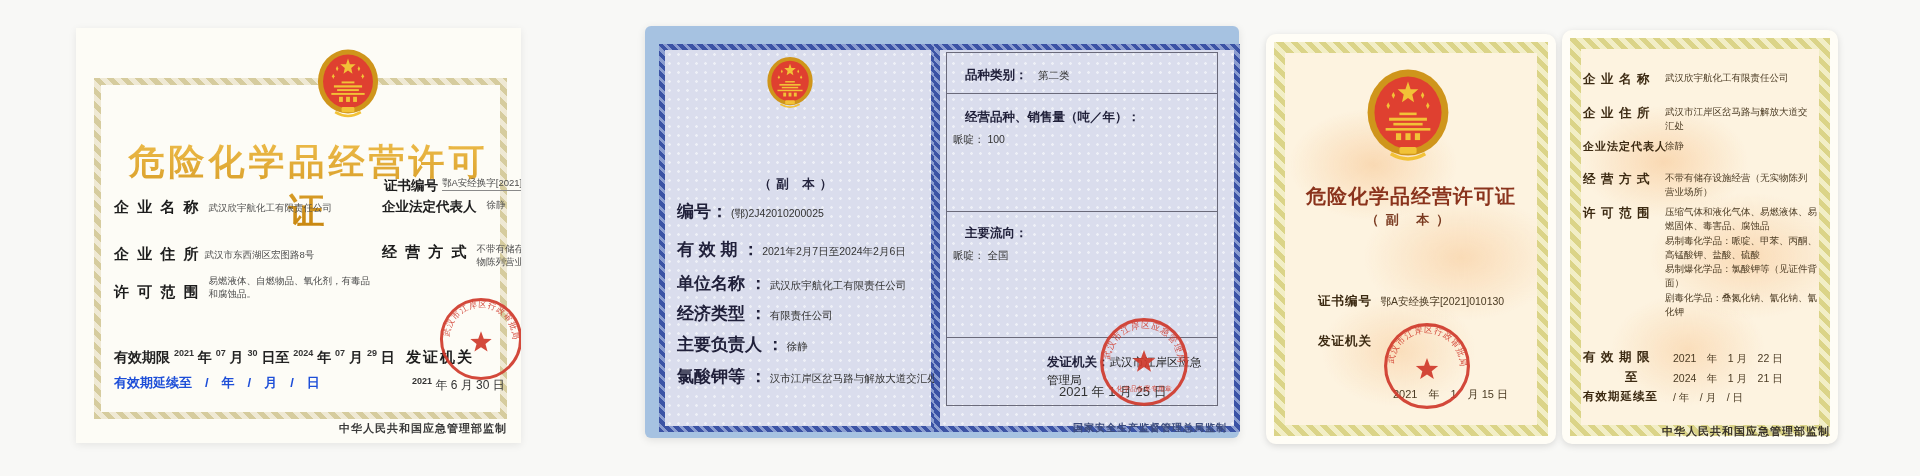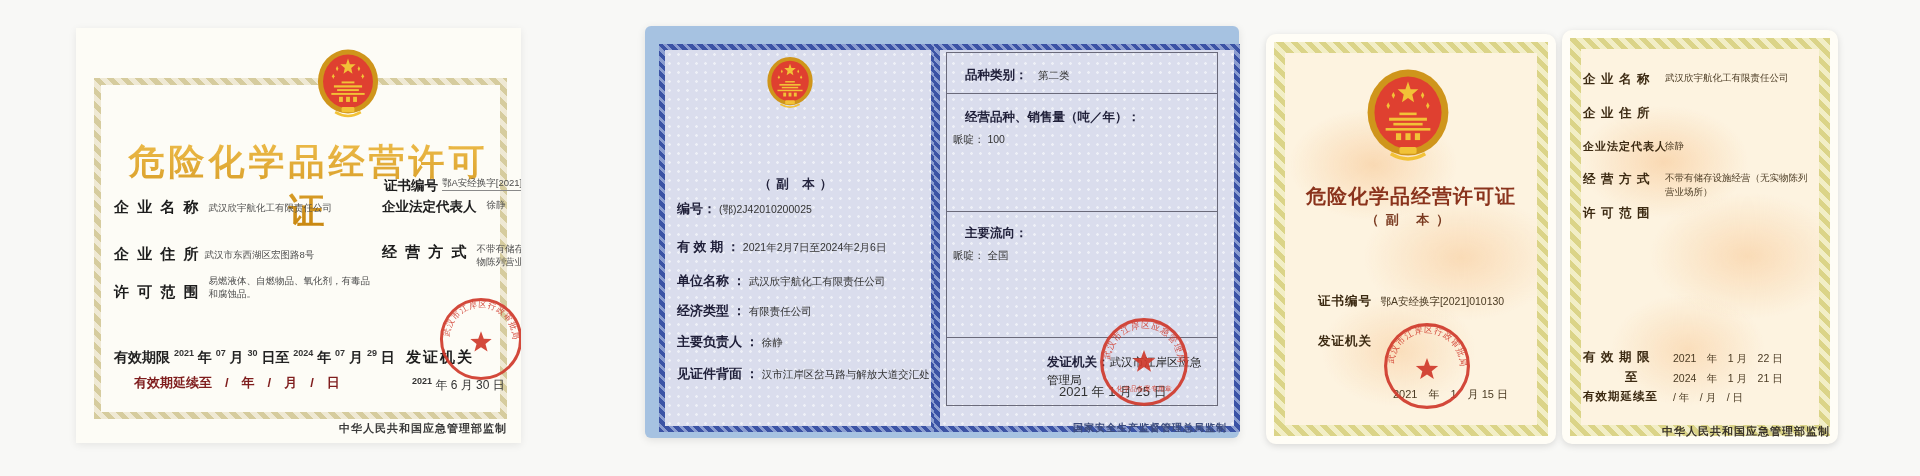--- a/index.html
+++ b/index.html
@@ -15,42 +15,42 @@
   .c1-title{left:40px;right:20px;top:110px;text-align:center;font-size:36px;font-weight:800;
       letter-spacing:4px;background:linear-gradient(180deg,#edbc4a,#c5820a);
       -webkit-background-clip:text;background-clip:text;color:transparent;}
   .c1 .lb{font-size:15px;font-weight:700;letter-spacing:2px;color:#1d1d1d;white-space:nowrap;}
   .c1 .lb2{font-size:13.5px;font-weight:700;color:#1d1d1d;white-space:nowrap;}
   .c1 .val{font-size:9.5px;color:#4c4c4c;line-height:1.35;}
   .c1-row{display:flex;align-items:flex-start;}
   .c1-certno .val{border-bottom:1px solid #8a8a8a;display:inline-block;min-width:112px;}
   .c1-validity{font-size:14px;font-weight:700;color:#222;white-space:nowrap;}
   .c1-validity sup,.c1-issuedate sup{font-size:9px;font-weight:600;color:#333;}
-  .c1-renew{font-size:13px;font-weight:700;color:#7f1d1d;margin-left:20px;}
+  .c1-renew{font-size:13px;font-weight:700;color:#1d4ed8;}
   .c1-issuer{font-size:15px;font-weight:700;letter-spacing:2px;color:#1d1d1d;}
   .c1-issuedate{font-size:12px;color:#333;}
   .c1-footer{font-size:11px;font-weight:600;color:#3a3a3a;letter-spacing:1px;}
 
   
   .c2{left:645px;top:26px;width:594px;height:412px;background:#a6c2e1;border-radius:6px;
       box-shadow:0 2px 8px rgba(0,0,0,.10);}
   .m-page{background-color:#dadded;border:6px solid #3b53a5;
       border-image:repeating-linear-gradient(45deg,#3b53a5 0 4px,#8b9dd0 4px 7px) 6;
       background-image:radial-gradient(circle,rgba(255,255,255,.55) 1px,transparent 1.6px);
       background-size:9px 9px;}
   .m-pageL{left:14px;top:18px;width:266px;height:376px;}
   .m-pageR{left:289px;top:18px;width:294px;height:376px;}
   .m-t1{top:72px;left:0;right:0;text-align:center;font-size:17.5px;font-weight:800;
         letter-spacing:2px;color:#191930;}
   .m-t2{top:97px;left:0;right:0;text-align:center;font-size:17.5px;font-weight:800;
         letter-spacing:4px;color:#191930;}
   .m-sub{top:126px;left:0;right:0;text-align:center;font-size:12.5px;font-weight:700;
         letter-spacing:5px;color:#23233d;}
   .m-field{left:12px;display:flex;align-items:baseline;white-space:nowrap;}
-  .m-field .lb{font-size:13px;font-weight:700;color:#20203a;}
+  .m-field .lb{font-size:17px;font-weight:700;color:#20203a;}
   .m-field .val{font-size:10.5px;color:#333;margin-left:3px;}
   .m-box{left:6px;top:2px;width:270px;height:352px;border:1px solid #6a6a7a;}
   .m-box .lb{font-size:12.5px;font-weight:700;color:#20203a;}
   .m-box .val{font-size:10.5px;color:#333;}
   .m-div{left:0;right:0;height:1px;background:#6a6a7a;}
   .m-issuer{font-size:11.5px;color:#222;line-height:1.5;}
   .m-issuer .lb{font-weight:700;}
   .m-date{font-size:13px;color:#333;}
   .c2-footer{font-size:10px;font-weight:700;color:#3d4c7c;letter-spacing:1px;}
 
@@ -191,21 +191,21 @@
       </div>
       <div class="ab m-field" style="top:252px">
         <span class="lb">经济类型 ：</span>
         <span class="val">有限责任公司</span>
       </div>
       <div class="ab m-field" style="top:283px">
         <span class="lb">主要负责人 ：</span>
         <span class="val">徐静</span>
       </div>
       <div class="ab m-field" style="top:315px">
-        <span class="lb">见证件背面 ：</span>
+        <span class="lb">氯酸钾等 ：</span>
         <span class="val">汉市江岸区岔马路与解放大道交汇处</span>
       </div>
     </div>
 
     <div class="ab m-page m-pageR">
       <div class="ab m-box">
         <div class="ab" style="left:18px;top:12px">
           <span class="lb">品种类别：</span>
           <span class="val" style="margin-left:6px">第二类</span>
         </div>
@@ -261,31 +261,36 @@
   </div>
 
   <div class="ab c3page c3pR c3">
     <div class="ab c3inner">
       <div class="ab c1-row c3-row" style="left:2px;top:22px;width:236px">
         <span class="lb" style="width:82px">企 业 名 称</span>
         <span class="val" style="width:150px">武汉欣宇航化工有限责任公司</span>
       </div>
       <div class="ab c1-row c3-row" style="left:2px;top:56px;width:236px">
         <span class="lb" style="width:82px">企 业 住 所</span>
+        <span class="val" style="width:150px">武汉市江岸区岔马路与解放大道交汇处</span>
       </div>
       <div class="ab c1-row c3-row" style="left:2px;top:90px;width:236px">
         <span class="lb" style="width:82px;font-size:11px">企业法定代表人</span>
         <span class="val" style="width:150px">徐静</span>
       </div>
       <div class="ab c1-row c3-row" style="left:2px;top:122px;width:236px">
         <span class="lb" style="width:82px">经 营 方 式</span>
         <span class="val" style="width:150px">不带有储存设施经营（无实物陈列营业场所）</span>
       </div>
       <div class="ab c1-row c3-row" style="left:2px;top:156px;width:242px">
         <span class="lb" style="width:82px">许 可 范 围</span>
+        <span class="val" style="width:158px">压缩气体和液化气体、易燃液体、易燃固体、毒害品、腐蚀品
+易制毒化学品：哌啶、甲苯、丙酮、高锰酸钾、盐酸、硫酸
+易制爆化学品：氯酸钾等（见证件背面）
+剧毒化学品：叠氮化钠、氰化钠、氰化钾</span>
       </div>
 
       <div class="ab lb" style="left:2px;top:300px">有 效 期 限</div>
       <div class="ab val" style="left:92px;top:302px;font-size:10.5px">2021　年　1 月　22 日</div>
       <div class="ab lb" style="left:44px;top:320px">至</div>
       <div class="ab val" style="left:92px;top:322px;font-size:10.5px">2024　年　1 月　21 日</div>
       <div class="ab lb" style="left:2px;top:340px;font-size:11.5px">有效期延续至</div>
       <div class="ab val" style="left:92px;top:341px;font-size:10.5px">/ 年　/ 月　/ 日</div>
     </div>
     <div class="ab c3-footer" style="left:100px;top:394px">中华人民共和国应急管理部监制</div>

